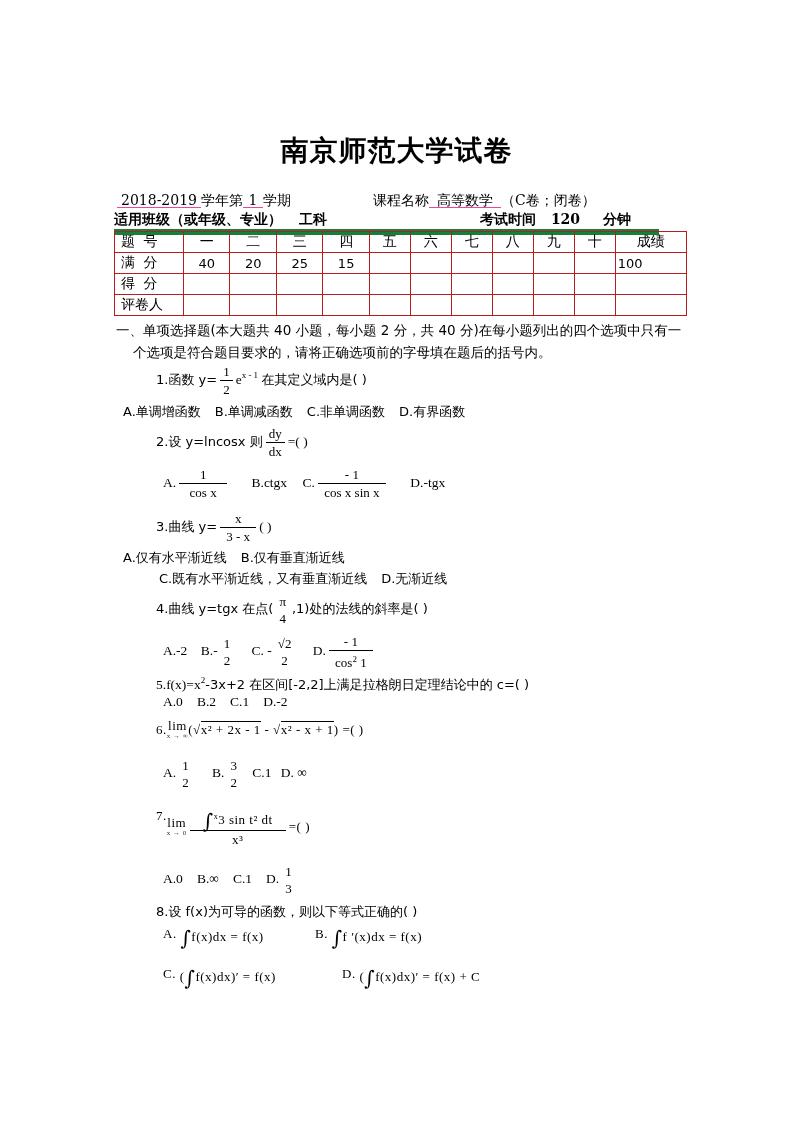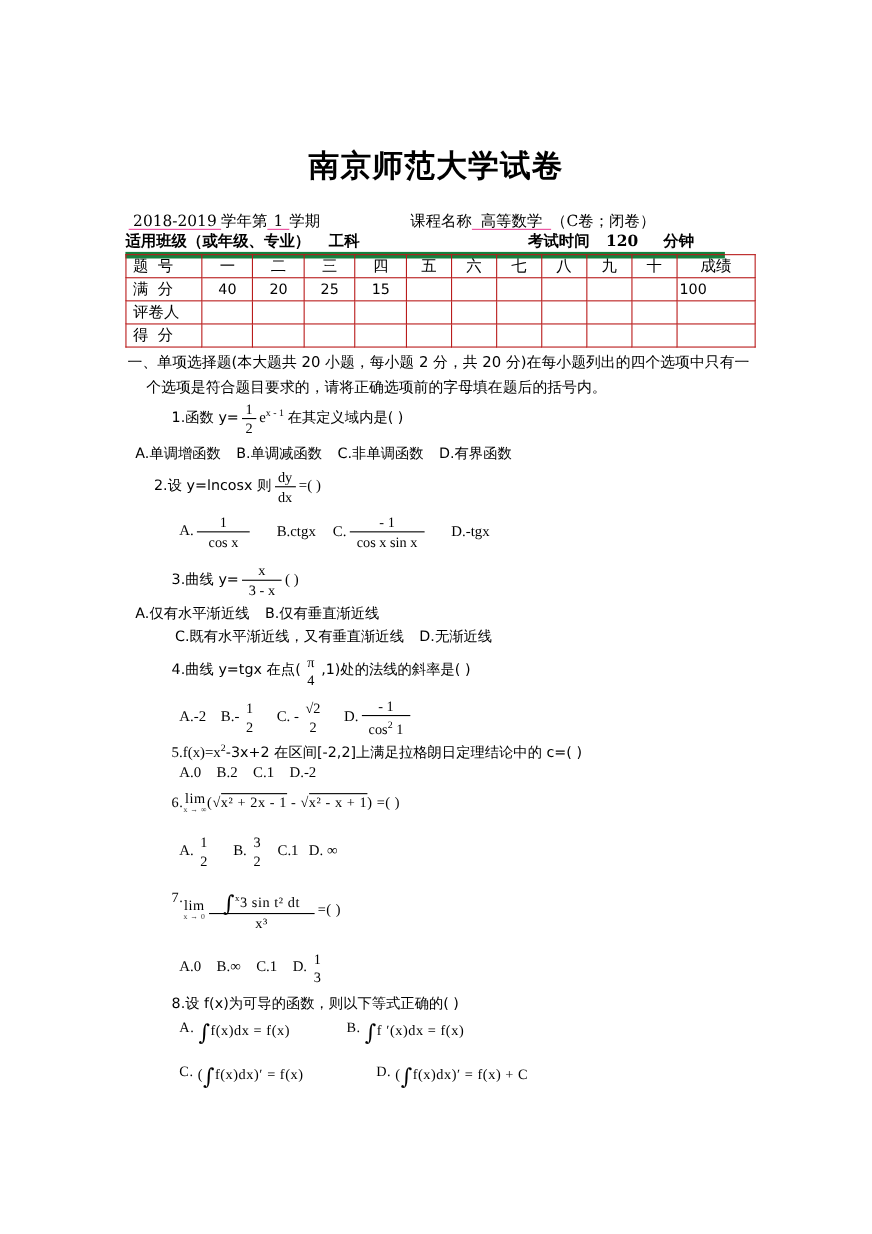--- a/index.html
+++ b/index.html
@@ -76,62 +76,62 @@
     <td class="num">15</td>
     <td class="num"></td>
     <td class="num"></td>
     <td class="num"></td>
     <td class="num"></td>
     <td class="num"></td>
     <td class="num"></td>
     <td class="num total">100</td>
   </tr>
   <tr>
+    <td class="rowh">得 分</td>
+    <td></td>
+        <td></td>
+        <td></td>
+        <td></td>
+        <td></td>
+        <td></td>
+        <td></td>
+        <td></td>
+        <td></td>
+        <td></td>
+        <td></td>
+  </tr>
+  <tr>
     <td class="rowh" style="letter-spacing:0;">评卷人</td>
     <td></td>
         <td></td>
         <td></td>
         <td></td>
         <td></td>
         <td></td>
         <td></td>
         <td></td>
         <td></td>
         <td></td>
         <td></td>
   </tr>
-  <tr>
-    <td class="rowh">得 分</td>
-    <td></td>
-        <td></td>
-        <td></td>
-        <td></td>
-        <td></td>
-        <td></td>
-        <td></td>
-        <td></td>
-        <td></td>
-        <td></td>
-        <td></td>
-  </tr>
 </tbody>
   </table>
 
-<div class="abs sec" style="left:116px; top:319px;">一、单项选择题(本大题共 20 小题，每小题 2 分，共 20 分)在每小题列出的四个选项中只有一</div>
+<div class="abs sec" style="left:116px; top:319px;">一、单项选择题(本大题共 40 小题，每小题 2 分，共 40 分)在每小题列出的四个选项中只有一</div>
 <div class="abs sec" style="left:133px; top:341px;">个选项是符合题目要求的，请将正确选项前的字母填在题后的括号内。</div>
 
 <div class="abs q" style="left:116px; top:363px;">
   <span class="cn">1.函数 y=</span><span class="frac"><span class="n">1</span><span class="d">2</span></span><span>e</span><sup>x - 1</sup>
   <span class="cn">在其定义域内是(     )</span>
 </div>
 <div class="abs cn" style="left:123px; top:403px;">
   <span class="opt">A.单调增函数</span><span class="opt">B.单调减函数</span><span class="opt">C.非单调函数</span><span class="opt">D.有界函数</span>
 </div>
 
-<div class="abs q" style="left:100px; top:425px;">
+<div class="abs q" style="left:116px; top:425px;">
   <span class="cn">2.设 y=lncosx 则</span><span class="frac"><span class="n">dy</span><span class="d">dx</span></span><span>=(     )</span>
 </div>
 <div class="abs q" style="left:123px; top:466px;">
   <span>A.</span><span class="frac" style="width:48px;"><span class="n">1</span><span class="d">cos x</span></span>
   <span style="margin-left:18px;">B.ctgx</span>
   <span style="margin-left:12px;">C.</span><span class="frac" style="width:68px;"><span class="n">- 1</span><span class="d">cos x sin x</span></span>
   <span style="margin-left:18px;">D.-tgx</span>
 </div>
 
 <div class="abs q" style="left:116px; top:510px;">

